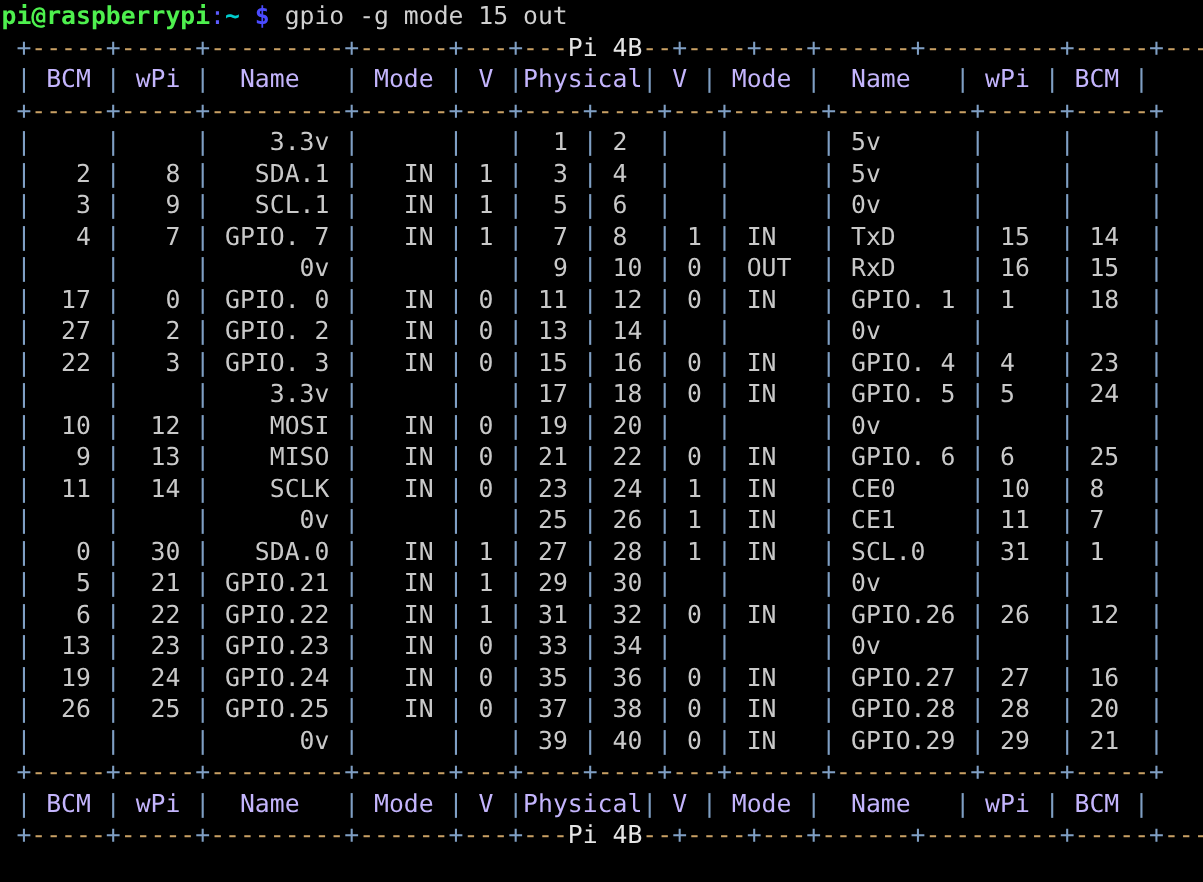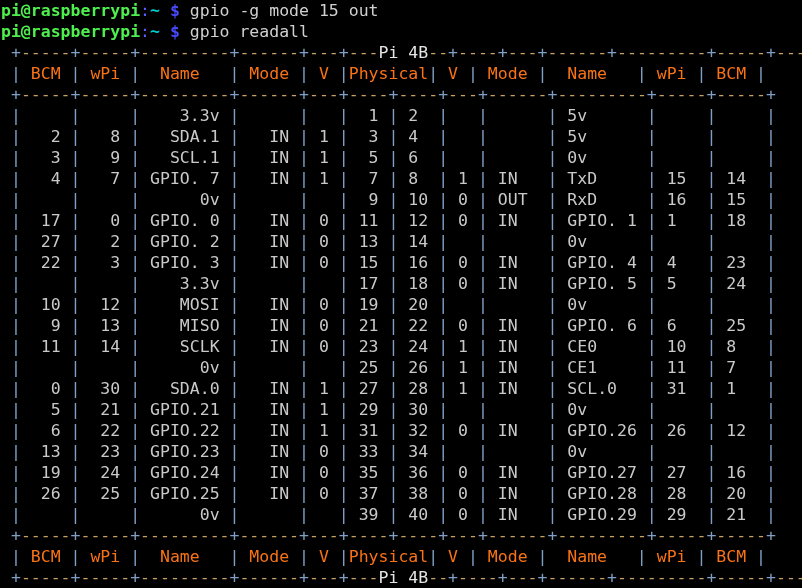--- a/index.html
+++ b/index.html
@@ -37,30 +37,29 @@
   .tilde    { color: #00cdcd; font-weight: bold; }
   .dollar   { color: #4a4aff; font-weight: bold; }
   .cmd      { color: #d0d0d0; }
 
   
   .plus     { color: #7f9fc4; }
   .dash     { color: #c8a064; }
   .pipe     { color: #7f9fc4; }
   .title    { color: #e5e5e5; }
   .cell     { color: #c9c9c9; }
-  .hdr      { color: #f97316; }
+  .hdr      { color: #c4b5fd; }
 </style>
 </head>
 <body>
 
 <div id="terminal">
 
   <div class="line"><span class="user">pi@raspberrypi</span><span class="colon">:</span><span class="tilde">~</span><span class="cmd"> </span><span class="dollar">$</span><span class="cmd"> </span><span class="cmd">gpio -g mode 15 out</span></div>
 
-  <div class="line"><span class="user">pi@raspberrypi</span><span class="colon">:</span><span class="tilde">~</span><span class="cmd"> </span><span class="dollar">$</span><span class="cmd"> </span><span class="cmd">gpio readall</span></div>
 
   <div id="gpio-table">
       <div class="line"> <span class="plus">+</span><span class="dash">-----</span><span class="plus">+</span><span class="dash">-----</span><span class="plus">+</span><span class="dash">---------</span><span class="plus">+</span><span class="dash">------</span><span class="plus">+</span><span class="dash">---</span><span class="plus">+</span><span class="dash">---</span><span class="title">Pi 4B</span><span class="dash">--</span><span class="plus">+</span><span class="dash">----</span><span class="plus">+</span><span class="dash">---</span><span class="plus">+</span><span class="dash">------</span><span class="plus">+</span><span class="dash">---------</span><span class="plus">+</span><span class="dash">-----</span><span class="plus">+</span><span class="dash">-----</span></div>
       <div class="line"> <span class="pipe">|</span><span class="hdr"> BCM </span><span class="pipe">|</span><span class="hdr"> wPi </span><span class="pipe">|</span><span class="hdr">  Name   </span><span class="pipe">|</span><span class="hdr"> Mode </span><span class="pipe">|</span><span class="hdr"> V </span><span class="pipe">|</span><span class="hdr">Physical</span><span class="pipe">|</span><span class="hdr"> V </span><span class="pipe">|</span><span class="hdr"> Mode </span><span class="pipe">|</span><span class="hdr">  Name   </span><span class="pipe">|</span><span class="hdr"> wPi </span><span class="pipe">|</span><span class="hdr"> BCM </span><span class="pipe">|</span></div>
       <div class="line"> <span class="plus">+</span><span class="dash">-----</span><span class="plus">+</span><span class="dash">-----</span><span class="plus">+</span><span class="dash">---------</span><span class="plus">+</span><span class="dash">------</span><span class="plus">+</span><span class="dash">---</span><span class="plus">+</span><span class="dash">----</span><span class="plus">+</span><span class="dash">----</span><span class="plus">+</span><span class="dash">---</span><span class="plus">+</span><span class="dash">------</span><span class="plus">+</span><span class="dash">---------</span><span class="plus">+</span><span class="dash">-----</span><span class="plus">+</span><span class="dash">-----</span><span class="plus">+</span></div>
       <div class="line"> <span class="pipe">|</span><span class="cell">     </span><span class="pipe">|</span><span class="cell">     </span><span class="pipe">|</span><span class="cell">    3.3v </span><span class="pipe">|</span><span class="cell">      </span><span class="pipe">|</span><span class="cell">   </span><span class="pipe">|</span><span class="cell">  1 </span><span class="pipe">|</span><span class="cell"> 2  </span><span class="pipe">|</span><span class="cell">   </span><span class="pipe">|</span><span class="cell">      </span><span class="pipe">|</span><span class="cell"> 5v      </span><span class="pipe">|</span><span class="cell">     </span><span class="pipe">|</span><span class="cell">     </span><span class="pipe">|</span></div>
       <div class="line"> <span class="pipe">|</span><span class="cell">   2 </span><span class="pipe">|</span><span class="cell">   8 </span><span class="pipe">|</span><span class="cell">   SDA.1 </span><span class="pipe">|</span><span class="cell">   IN </span><span class="pipe">|</span><span class="cell"> 1 </span><span class="pipe">|</span><span class="cell">  3 </span><span class="pipe">|</span><span class="cell"> 4  </span><span class="pipe">|</span><span class="cell">   </span><span class="pipe">|</span><span class="cell">      </span><span class="pipe">|</span><span class="cell"> 5v      </span><span class="pipe">|</span><span class="cell">     </span><span class="pipe">|</span><span class="cell">     </span><span class="pipe">|</span></div>
       <div class="line"> <span class="pipe">|</span><span class="cell">   3 </span><span class="pipe">|</span><span class="cell">   9 </span><span class="pipe">|</span><span class="cell">   SCL.1 </span><span class="pipe">|</span><span class="cell">   IN </span><span class="pipe">|</span><span class="cell"> 1 </span><span class="pipe">|</span><span class="cell">  5 </span><span class="pipe">|</span><span class="cell"> 6  </span><span class="pipe">|</span><span class="cell">   </span><span class="pipe">|</span><span class="cell">      </span><span class="pipe">|</span><span class="cell"> 0v      </span><span class="pipe">|</span><span class="cell">     </span><span class="pipe">|</span><span class="cell">     </span><span class="pipe">|</span></div>
       <div class="line"> <span class="pipe">|</span><span class="cell">   4 </span><span class="pipe">|</span><span class="cell">   7 </span><span class="pipe">|</span><span class="cell"> GPIO. 7 </span><span class="pipe">|</span><span class="cell">   IN </span><span class="pipe">|</span><span class="cell"> 1 </span><span class="pipe">|</span><span class="cell">  7 </span><span class="pipe">|</span><span class="cell"> 8  </span><span class="pipe">|</span><span class="cell"> 1 </span><span class="pipe">|</span><span class="cell"> IN   </span><span class="pipe">|</span><span class="cell"> TxD     </span><span class="pipe">|</span><span class="cell"> 15  </span><span class="pipe">|</span><span class="cell"> 14  </span><span class="pipe">|</span></div>
       <div class="line"> <span class="pipe">|</span><span class="cell">     </span><span class="pipe">|</span><span class="cell">     </span><span class="pipe">|</span><span class="cell">      0v </span><span class="pipe">|</span><span class="cell">      </span><span class="pipe">|</span><span class="cell">   </span><span class="pipe">|</span><span class="cell">  9 </span><span class="pipe">|</span><span class="cell"> 10 </span><span class="pipe">|</span><span class="cell"> 0 </span><span class="pipe">|</span><span class="cell"> OUT  </span><span class="pipe">|</span><span class="cell"> RxD     </span><span class="pipe">|</span><span class="cell"> 16  </span><span class="pipe">|</span><span class="cell"> 15  </span><span class="pipe">|</span></div>

